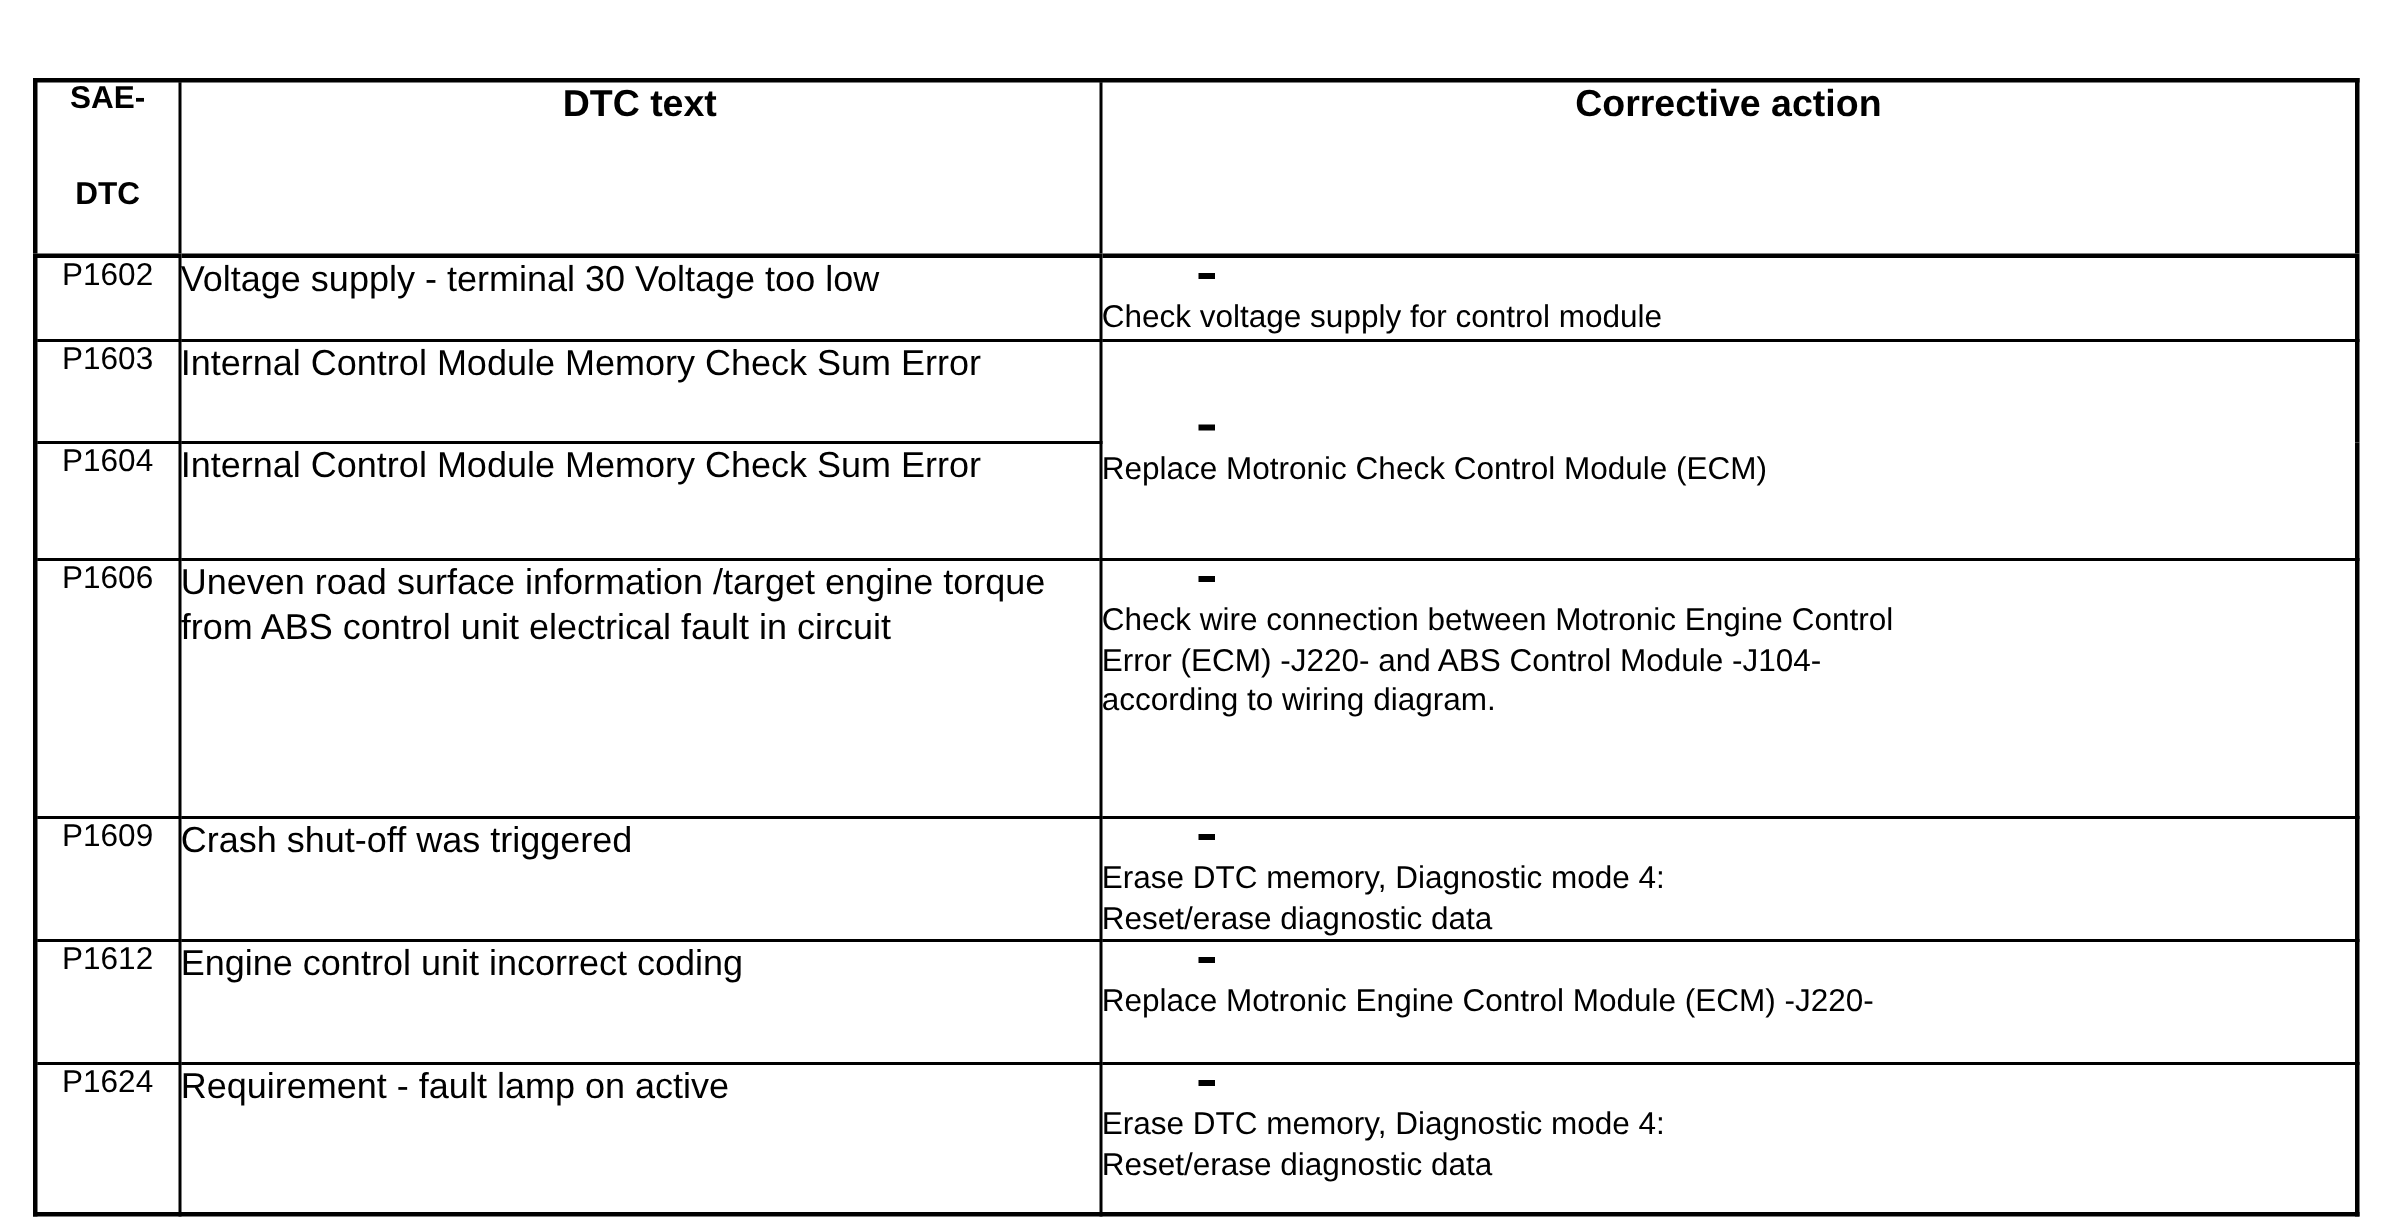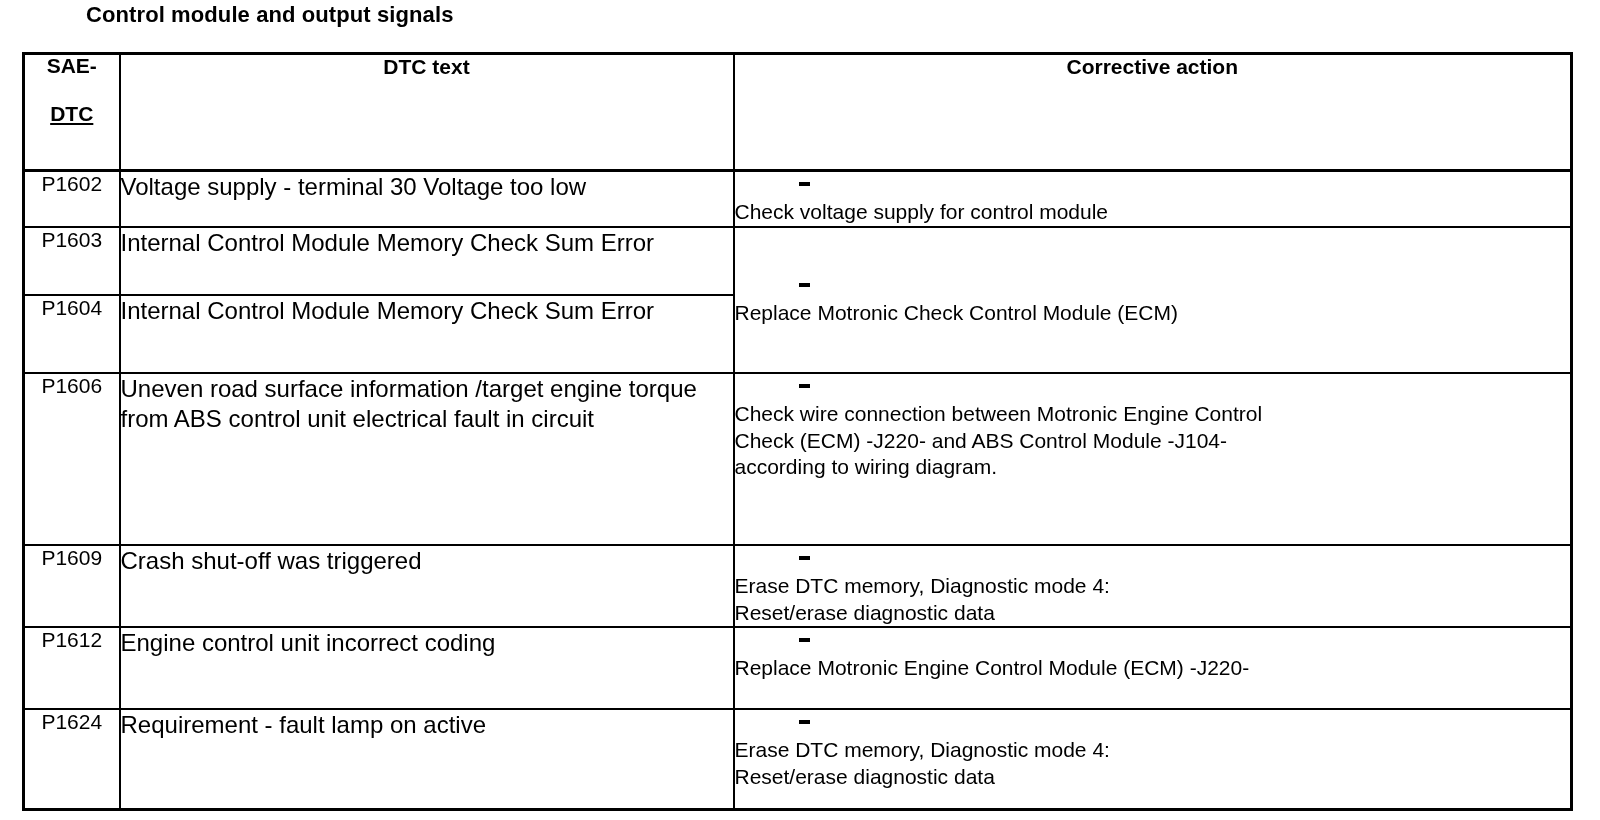--- a/index.html
+++ b/index.html
@@ -67,23 +67,23 @@
     height: 114px;
     border-bottom-width: 3px;
   }
   .hd-sae {
     font-size: 21px;
     font-weight: bold;
     text-align: center;
     line-height: 1.05;
     padding-top: 13px;
   }
-  .hd-sae .l2 { display: block; margin-top: 26px; text-decoration: underline; }
+  .hd-sae .l2 { display: block; margin-top: 42px; }
   .hd-center {
-    font-size: 21px;
+    font-size: 25px;
     font-weight: bold;
     text-align: center;
     padding-top: 14px;
   }
 
   
   td.sae {
     font-size: 21px;
     text-align: center;
     padding-top: 9px;
@@ -125,21 +125,20 @@
   tr.r-1606 td { height: 170px; }
   tr.r-1609 td { height: 77px; }
   tr.r-1612 td { height: 80px; }
   tr.r-1624 td { height: 98px; }
 </style>
 </head>
 <body>
 
 <div class="page">
 
-  <div class="page-title">Control module and output signals</div>
 
   <div class="table-wrap">
     <table class="dtc">
       <colgroup>
         <col class="c-sae">
         <col class="c-text">
         <col class="c-corr">
       </colgroup>
       <thead>
         <tr class="head">
@@ -185,21 +184,21 @@
         </tr>
 
         <tr class="r-1606">
           <td class="sae">P1606</td>
           <td class="dtctext">Uneven road surface information /target engine torque from ABS control unit electrical fault in circuit</td>
           <td class="corrective">
             <span class="bullet-item">
               <span class="dash"></span>
               <span class="btext">
                 <span class="ln">Check wire connection between Motronic Engine Control</span>
-                <span class="ln">Check (ECM) -J220- and ABS Control Module -J104-</span>
+                <span class="ln">Error (ECM) -J220- and ABS Control Module -J104-</span>
                 <span class="ln">according to wiring diagram.</span>
               </span>
             </span>
           </td>
         </tr>
 
         <tr class="r-1609">
           <td class="sae">P1609</td>
           <td class="dtctext">Crash shut-off was triggered</td>
           <td class="corrective">

